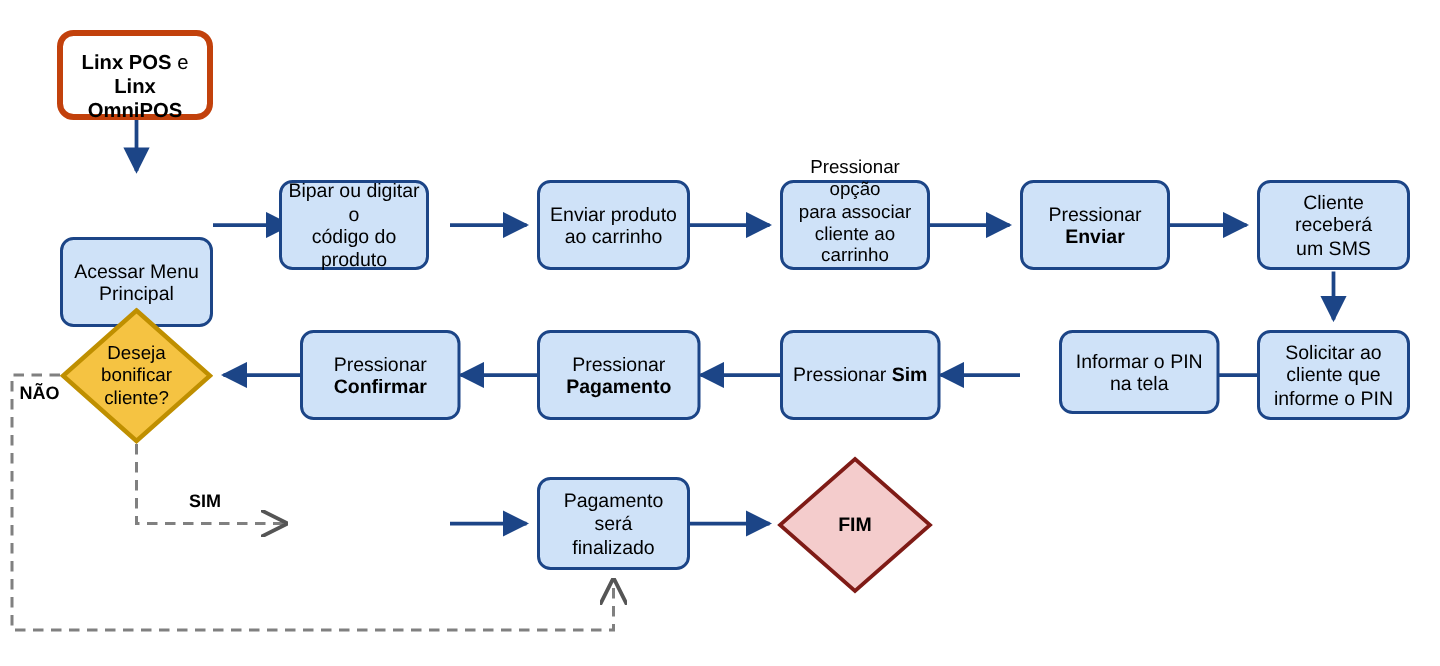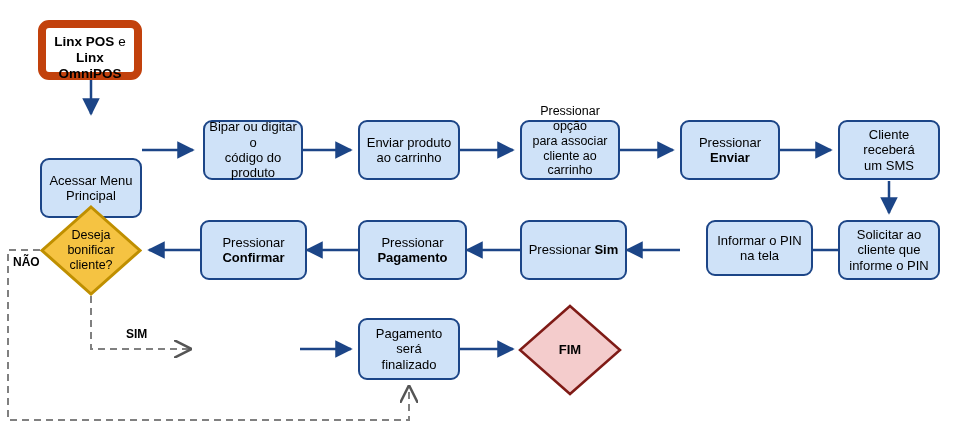--- a/index.html
+++ b/index.html
@@ -42,21 +42,21 @@
     white-space: pre-line;
   }
   .proc {
     background: #cfe2f8;
     border: 2px solid #1c4587;
     border-radius: 9px;
     font-size: 13px;
   }
   .start {
     background: #ffffff;
-    border: 8px solid #c2410c;
+    border: 4px solid #c2410c;
     border-radius: 11px;
     font-size: 13.5px;
     font-weight: bold;
   }
   .dashedbox {
     background: #ffffff;
     border: 2.5px dashed #1c4587;
     border-radius: 9px;
     font-size: 12.5px;
     text-align: left;
@@ -139,21 +139,21 @@
     <span class="txt">
       <b>Linx POS</b> <span style="font-weight:normal">e</span> <b>Linx</b><br><b>OmniPOS</b>
     </span>
   </div>
 
   <div class="node proc" style="left:40px; top:120px; width:102px; height:60px;margin-top:38px;">
     <span class="txt">Acessar Menu
 Principal</span>
   </div>
 
-  <div class="node proc" style="left:203px; top:120px; width:100px; height:60px;">
+  <div class="node proc" style="left:186px; top:120px; width:100px; height:60px;">
     <span class="txt">Bipar ou digitar o
 código do
 produto</span>
   </div>
 
   <div class="node proc" style="left:358px; top:120px; width:102px; height:60px;">
     <span class="txt">Enviar produto
 ao carrinho</span>
   </div>
 

